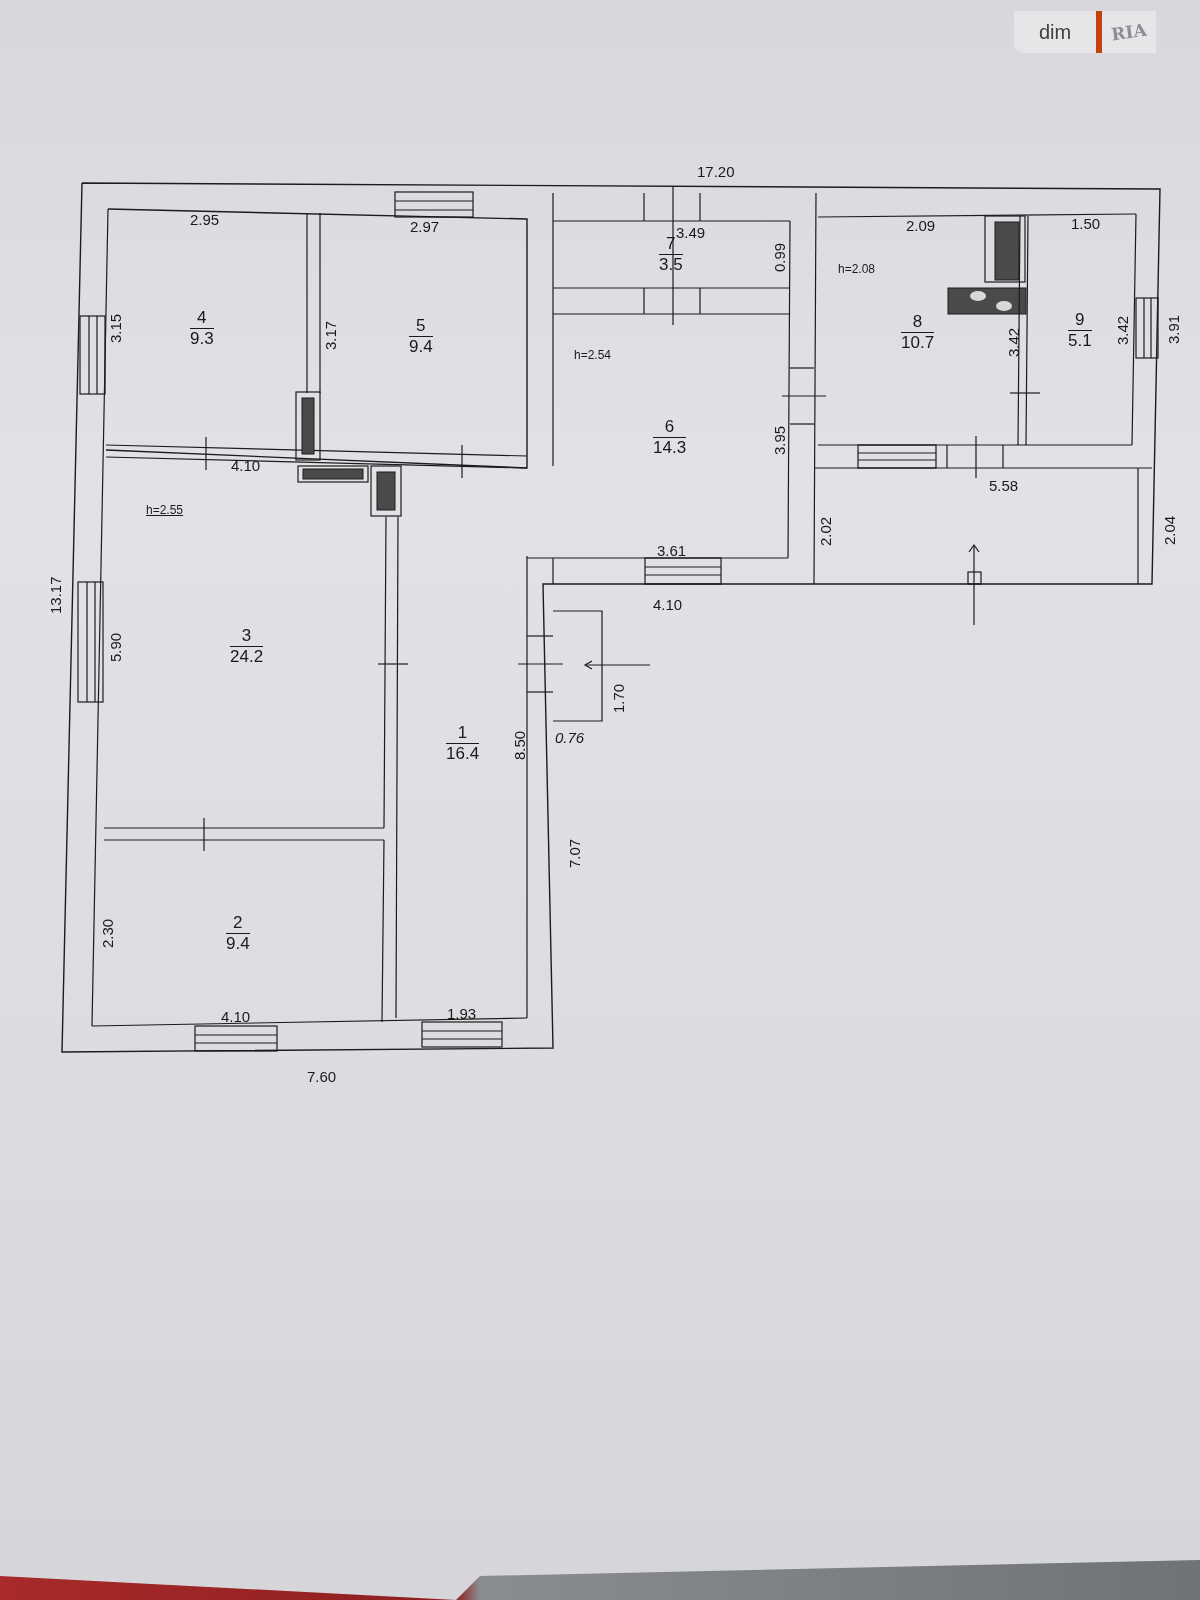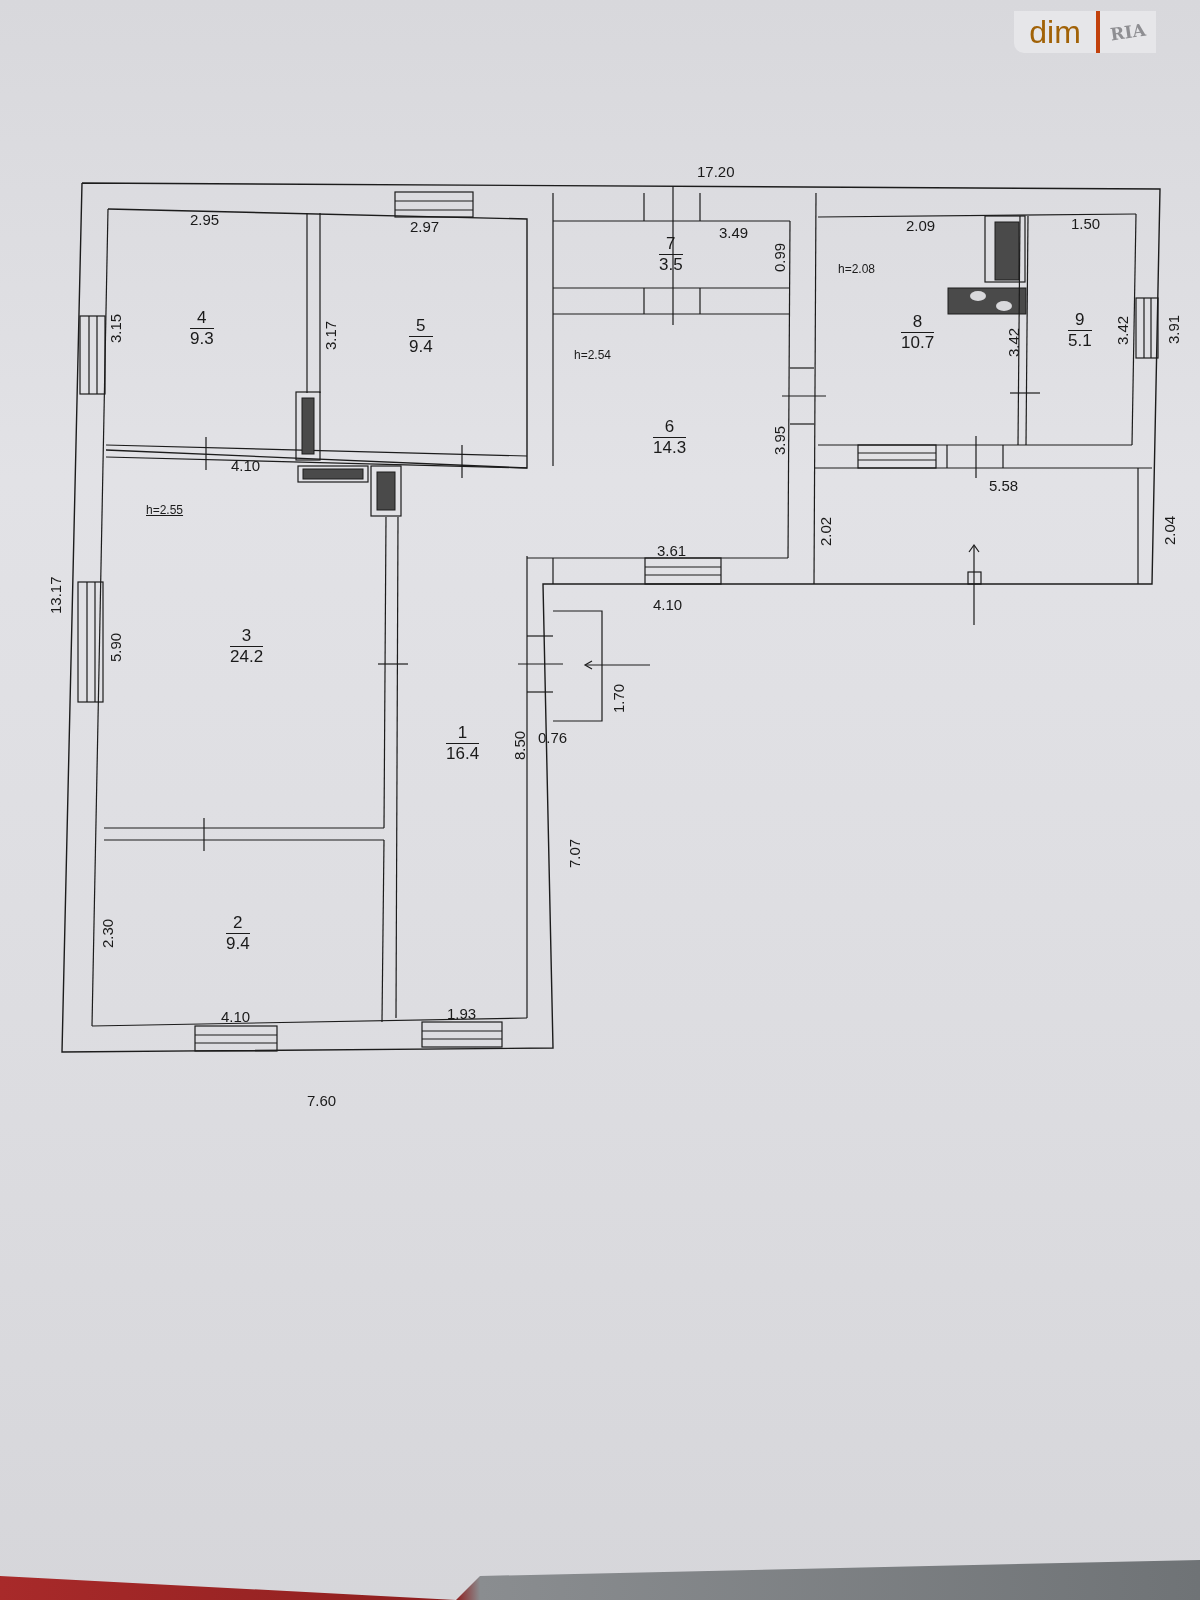--- a/index.html
+++ b/index.html
@@ -13,21 +13,21 @@
       background: linear-gradient(90deg, #a82a2a 0%, #8e1f1f 38%, #8a8d90 40%, #6f7376 100%);
       clip-path: polygon(0 40%, 38% 100%, 40% 40%, 100% 0, 100% 100%, 0 100%);
     }
     .watermark {
       position: absolute; left: 1014px; top: 11px; width: 142px; height: 42px;
       background: #e6e6e9; border-radius: 0 0 0 10px;
       display: flex; align-items: stretch;
     }
     .wm-dim {
       width: 82px; display: flex; align-items: center; justify-content: center;
-      font-size: 32px; color: #a16207; border-right: 4px solid #c2410c;
+      font-size: 20px; color: #404040; border-right: 6px solid #c2410c;
     }
     .wm-ria {
       flex: 1; display: flex; align-items: center; justify-content: center;
       font-family: "DejaVu Serif", serif; font-weight: bold; font-size: 17px; color: #8e8e92;
       transform: rotate(-8deg);
     }
     svg#plan { position: absolute; left: 0; top: 0; }
     .wall { fill: none; stroke: #1c1c1c; stroke-width: 1.4; }
     .thin { stroke: #1c1c1c; stroke-width: 1.2; fill: none; }
     .stove { fill: #4a4a4a; stroke: #1c1c1c; stroke-width: 1; }
@@ -174,21 +174,21 @@
   .lbl { position: absolute; font-size: 15px; color: #1a1a1a; white-space: nowrap; line-height: 1; }
   .vert { transform: rotate(-90deg); transform-origin: left top; }
   .room { position: absolute; text-align: center; font-size: 17px; color: #1a1a1a; line-height: 1.05; }
   .room .n { display: block; border-bottom: 1px solid #1a1a1a; padding: 0 3px 1px; }
   .room .a { display: block; padding-top: 1px; }
   .h { position: absolute; font-size: 12px; color: #1a1a1a; }
 </style>
 
 <div class="lbl" style="left:697px;top:164px;">17.20</div>
 <div class="lbl vert" style="left:48px;top:614px;">13.17</div>
-<div class="lbl" style="left:307px;top:1069px;margin-top:24px;">7.60</div>
+<div class="lbl" style="left:307px;top:1069px;">7.60</div>
 <div class="lbl vert" style="left:1166px;top:344px;">3.91</div>
 <div class="lbl vert" style="left:1162px;top:545px;">2.04</div>
 <div class="lbl vert" style="left:567px;top:868px;">7.07</div>
 <div class="lbl vert" style="left:512px;top:760px;">8.50</div>
 
 <div class="h" style="left:146px;top:503px;text-decoration:underline;">h=2.55</div>
 <div class="h" style="left:574px;top:348px;">h=2.54</div>
 <div class="h" style="left:838px;top:262px;">h=2.08</div>
 
 <div class="room" style="left:190px;top:309px;">
@@ -225,33 +225,33 @@
   </div>
 <div class="room" style="left:226px;top:914px;">
     <span class="n">2</span>
     <span class="a">9.4</span>
   </div>
 
 <div class="lbl" style="left:190px;top:212px;">2.95</div>
 <div class="lbl vert" style="left:108px;top:343px;">3.15</div>
 <div class="lbl" style="left:410px;top:219px;">2.97</div>
 <div class="lbl vert" style="left:323px;top:350px;">3.17</div>
-<div class="lbl" style="left:719px;top:225px;">3.49</div>
+<div class="lbl" style="left:676px;top:225px;">3.49</div>
 <div class="lbl vert" style="left:772px;top:272px;">0.99</div>
 <div class="lbl" style="left:657px;top:543px;">3.61</div>
 <div class="lbl vert" style="left:772px;top:455px;">3.95</div>
 <div class="lbl" style="left:906px;top:218px;">2.09</div>
 <div class="lbl vert" style="left:1006px;top:357px;">3.42</div>
 <div class="lbl" style="left:1071px;top:216px;">1.50</div>
 <div class="lbl vert" style="left:1115px;top:345px;">3.42</div>
 <div class="lbl" style="left:231px;top:458px;">4.10</div>
 <div class="lbl vert" style="left:108px;top:662px;">5.90</div>
 <div class="lbl vert" style="left:100px;top:948px;">2.30</div>
 <div class="lbl" style="left:221px;top:1009px;">4.10</div>
 <div class="lbl" style="left:447px;top:1006px;">1.93</div>
 
 <div class="lbl" style="left:989px;top:478px;">5.58</div>
 <div class="lbl vert" style="left:818px;top:546px;">2.02</div>
 <div class="lbl" style="left:653px;top:597px;">4.10</div>
 <div class="lbl vert" style="left:611px;top:713px;">1.70</div>
-<div class="lbl" style="left:538px;top:730px;">0.76</div>
+<div class="lbl" style="left:555px;top:730px;font-style:italic;">0.76</div>
 
 <div class="paper-bottom"></div>
 
 </body></html>

